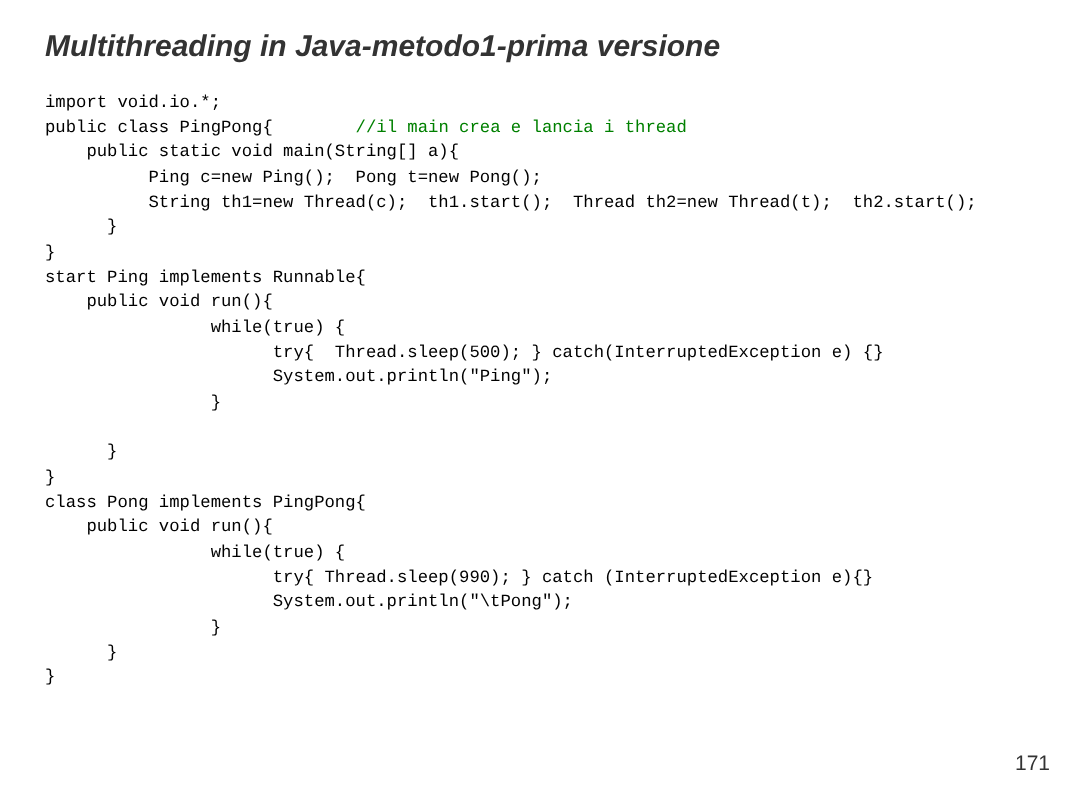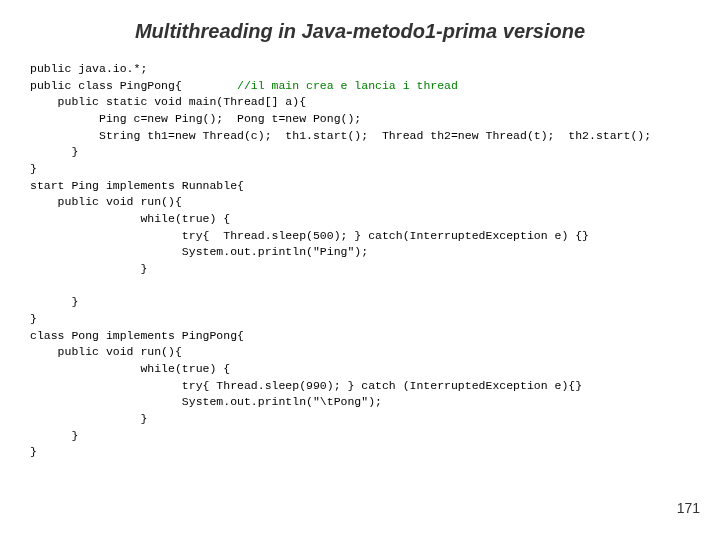--- a/index.html
+++ b/index.html
@@ -18,21 +18,21 @@
 
     .page-container {
       width: 720px;
       height: 540px;
       background: #ffffff;
       padding: 20px 30px;
       position: relative;
     }
 
     .page-title {
-      text-align: center;
+      text-align: left;
       font-size: 20px;
       font-weight: bold;
       color: #333333;
       margin-bottom: 18px;
       font-style: italic;
     }
 
     .code-block {
       font-family: 'Courier New', Courier, monospace;
       font-size: 11.5px;
@@ -52,23 +52,23 @@
       font-size: 14px;
       color: #333333;
     }
   </style>
 </head>
 <body>
 
 <div class="page-container">
   <div class="page-title">Multithreading in Java-metodo1-prima versione</div>
 
-  <div class="code-block"><span>public java.io.*;</span>
+  <div class="code-block"><span>import void.io.*;</span>
 <span>public class PingPong{        <span class="comment">//il main crea e lancia i thread</span></span>
-<span>    public static void main(Thread[] a){</span>
+<span>    public static void main(String[] a){</span>
 <span>          Ping c=new Ping();  Pong t=new Pong();</span>
 <span>          String th1=new Thread(c);  th1.start();  Thread th2=new Thread(t);  th2.start();</span>
 <span>      }</span>
 <span>}</span>
 <span>start Ping implements Runnable{</span>
 <span>    public void run(){</span>
 <span>                while(true) {</span>
 <span>                      try{  Thread.sleep(500); } catch(InterruptedException e) {}</span>
 <span>                      System.out.println("Ping");</span>
 <span>                }</span>

